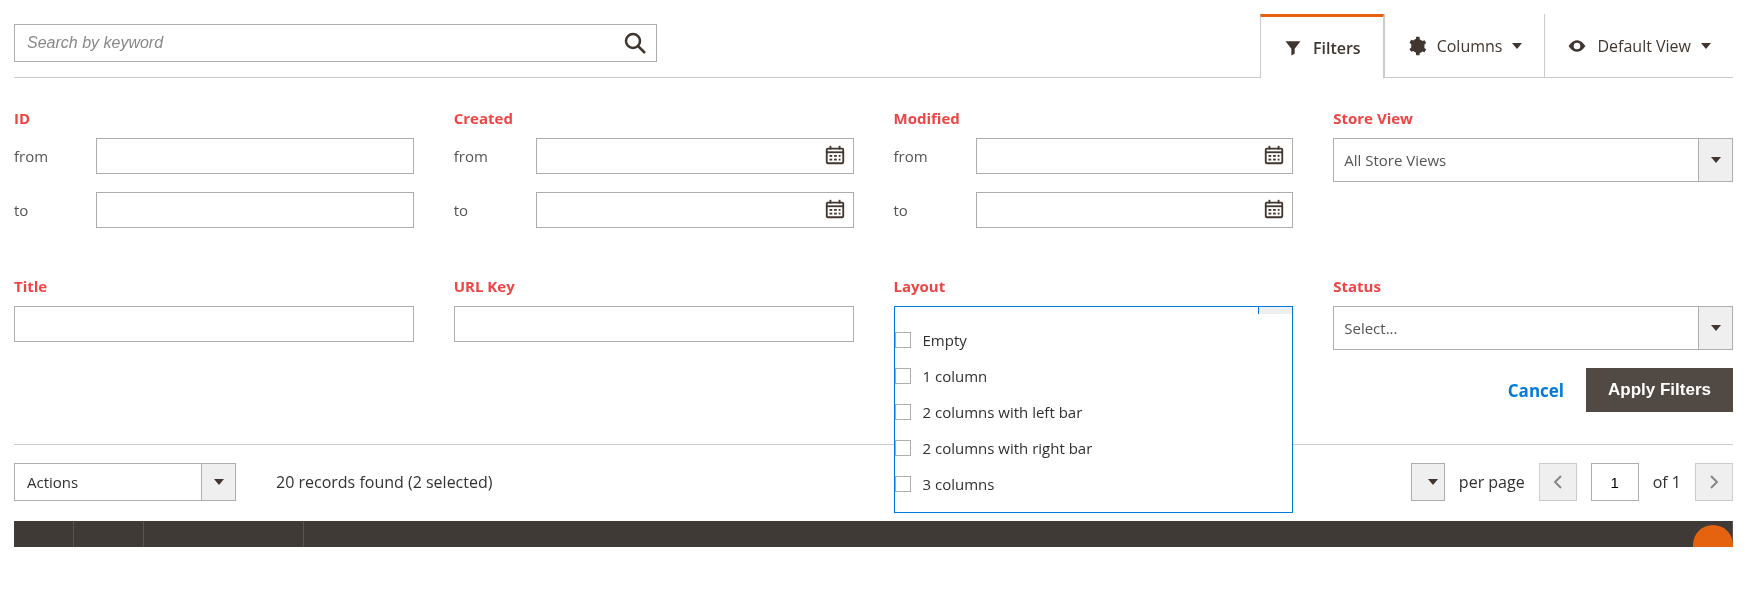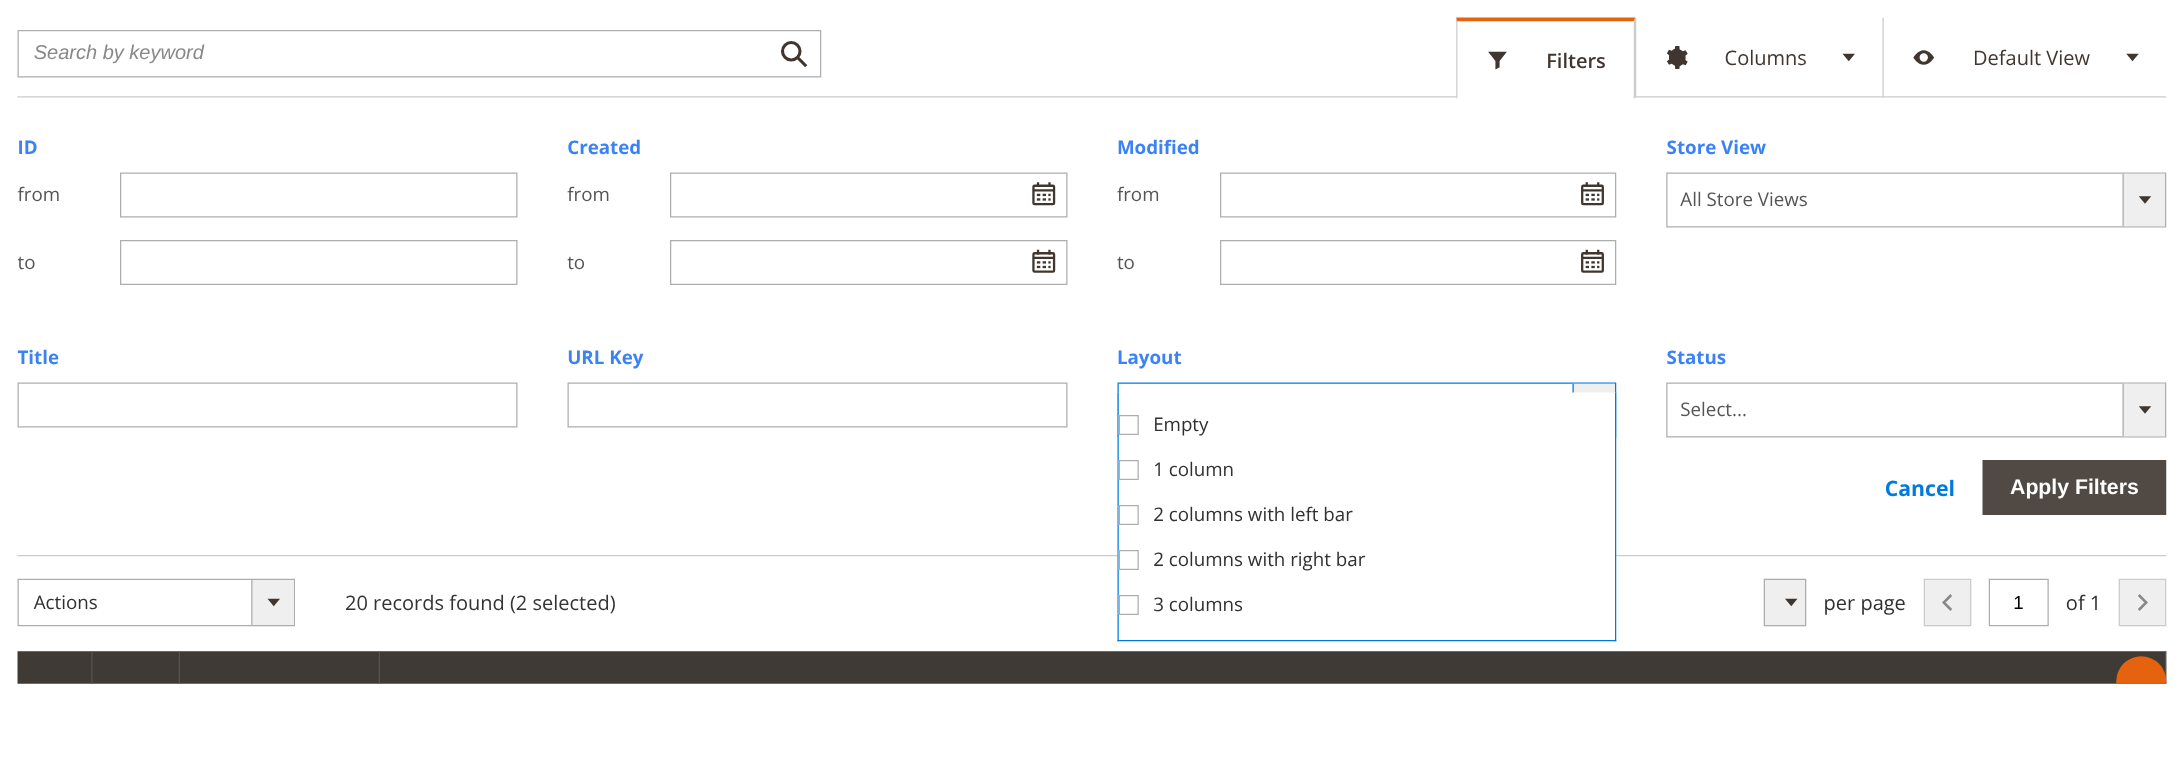--- a/index.html
+++ b/index.html
@@ -49,21 +49,20 @@
   }
   .tool-btn {
     display: flex;
     align-items: center;
     padding: 0 22px;
     font-size: 16px;
     color: #41362f;
     font-weight: 600;
     cursor: pointer;
     border-left: 1px solid #ccc;
-    gap: 19px;
   }
   .tool-btn.filters {
     border: 1px solid #ccc;
     border-top: 3px solid #e5630f;
     border-bottom: 1px solid #fff;
     margin-bottom: -1px;
     background:#fff;
   }
   .tool-btn .ic { width:20px; height:20px; margin-right:10px; fill:#41362f; }
   .tool-btn.default-view, .tool-btn.columns { font-weight:400; }
@@ -79,21 +78,21 @@
   .filter-grid {
     display: grid;
     grid-template-columns: repeat(4, 1fr);
     column-gap: 40px;
     row-gap: 30px;
   }
   .filter-field { }
   .filter-label {
     font-weight: 700;
     font-size: 15px;
-    color: #3b82f6;
+    color: #ef4444;
     display: block;
     margin-bottom: 10px;
   }
   .range-row {
     display: flex;
     align-items: center;
     margin-bottom: 18px;
   }
   .range-row .rlabel {
     width: 82px;

